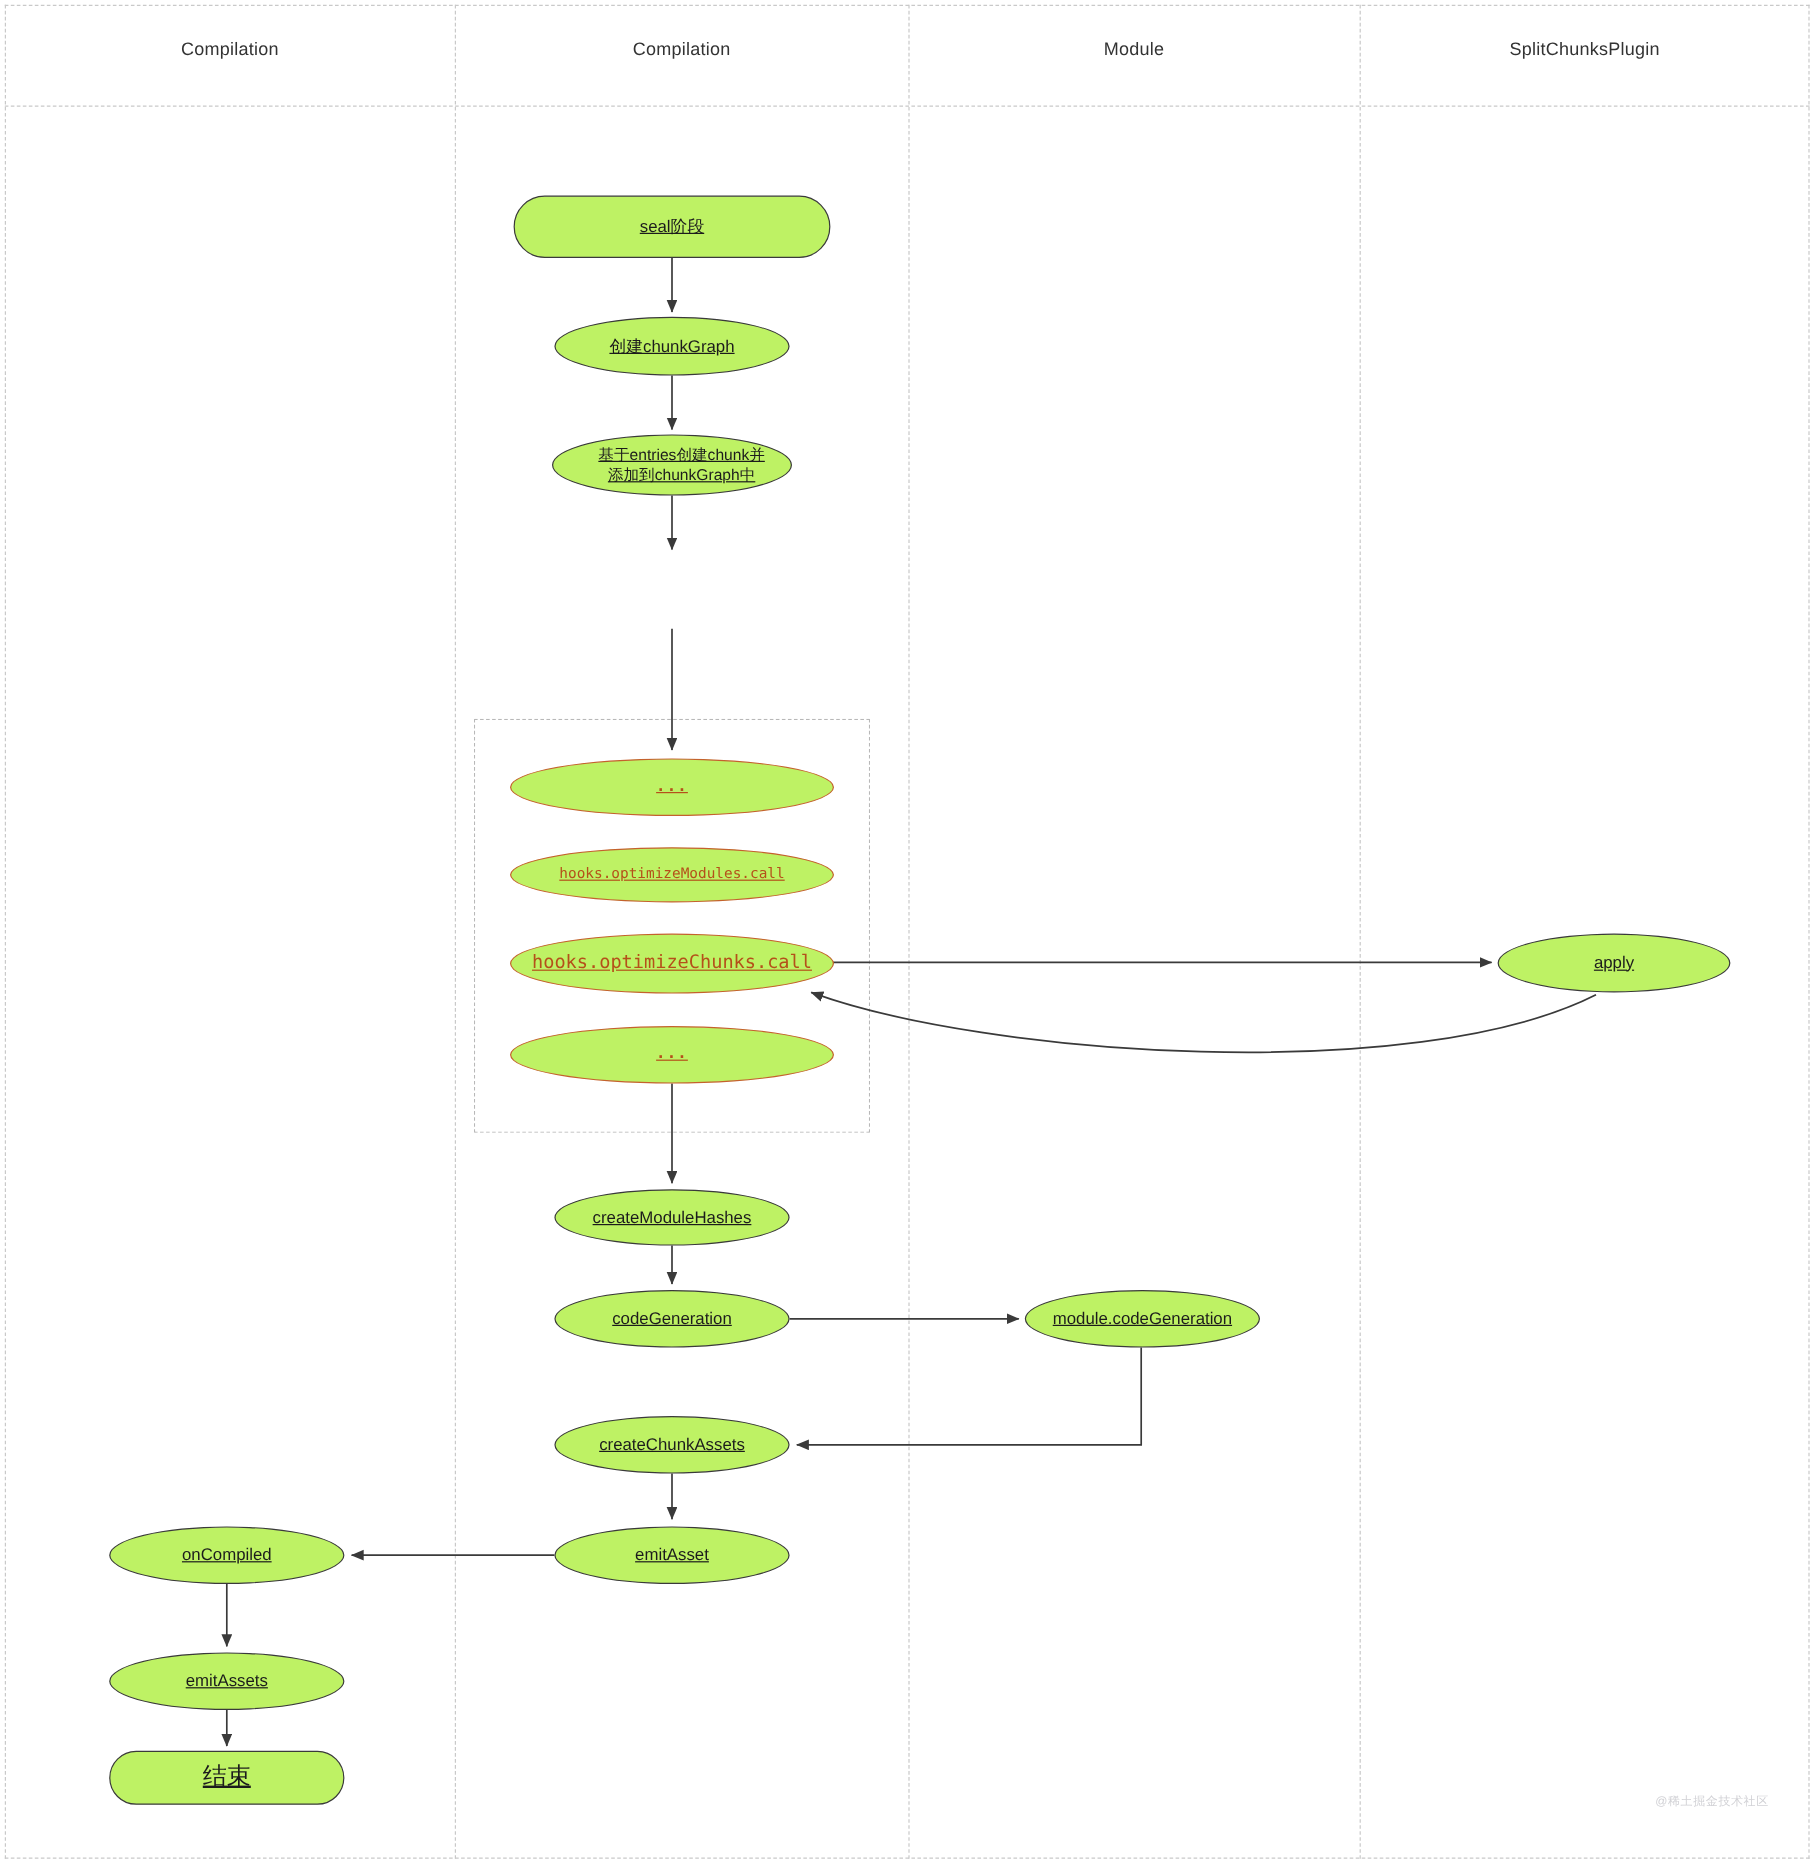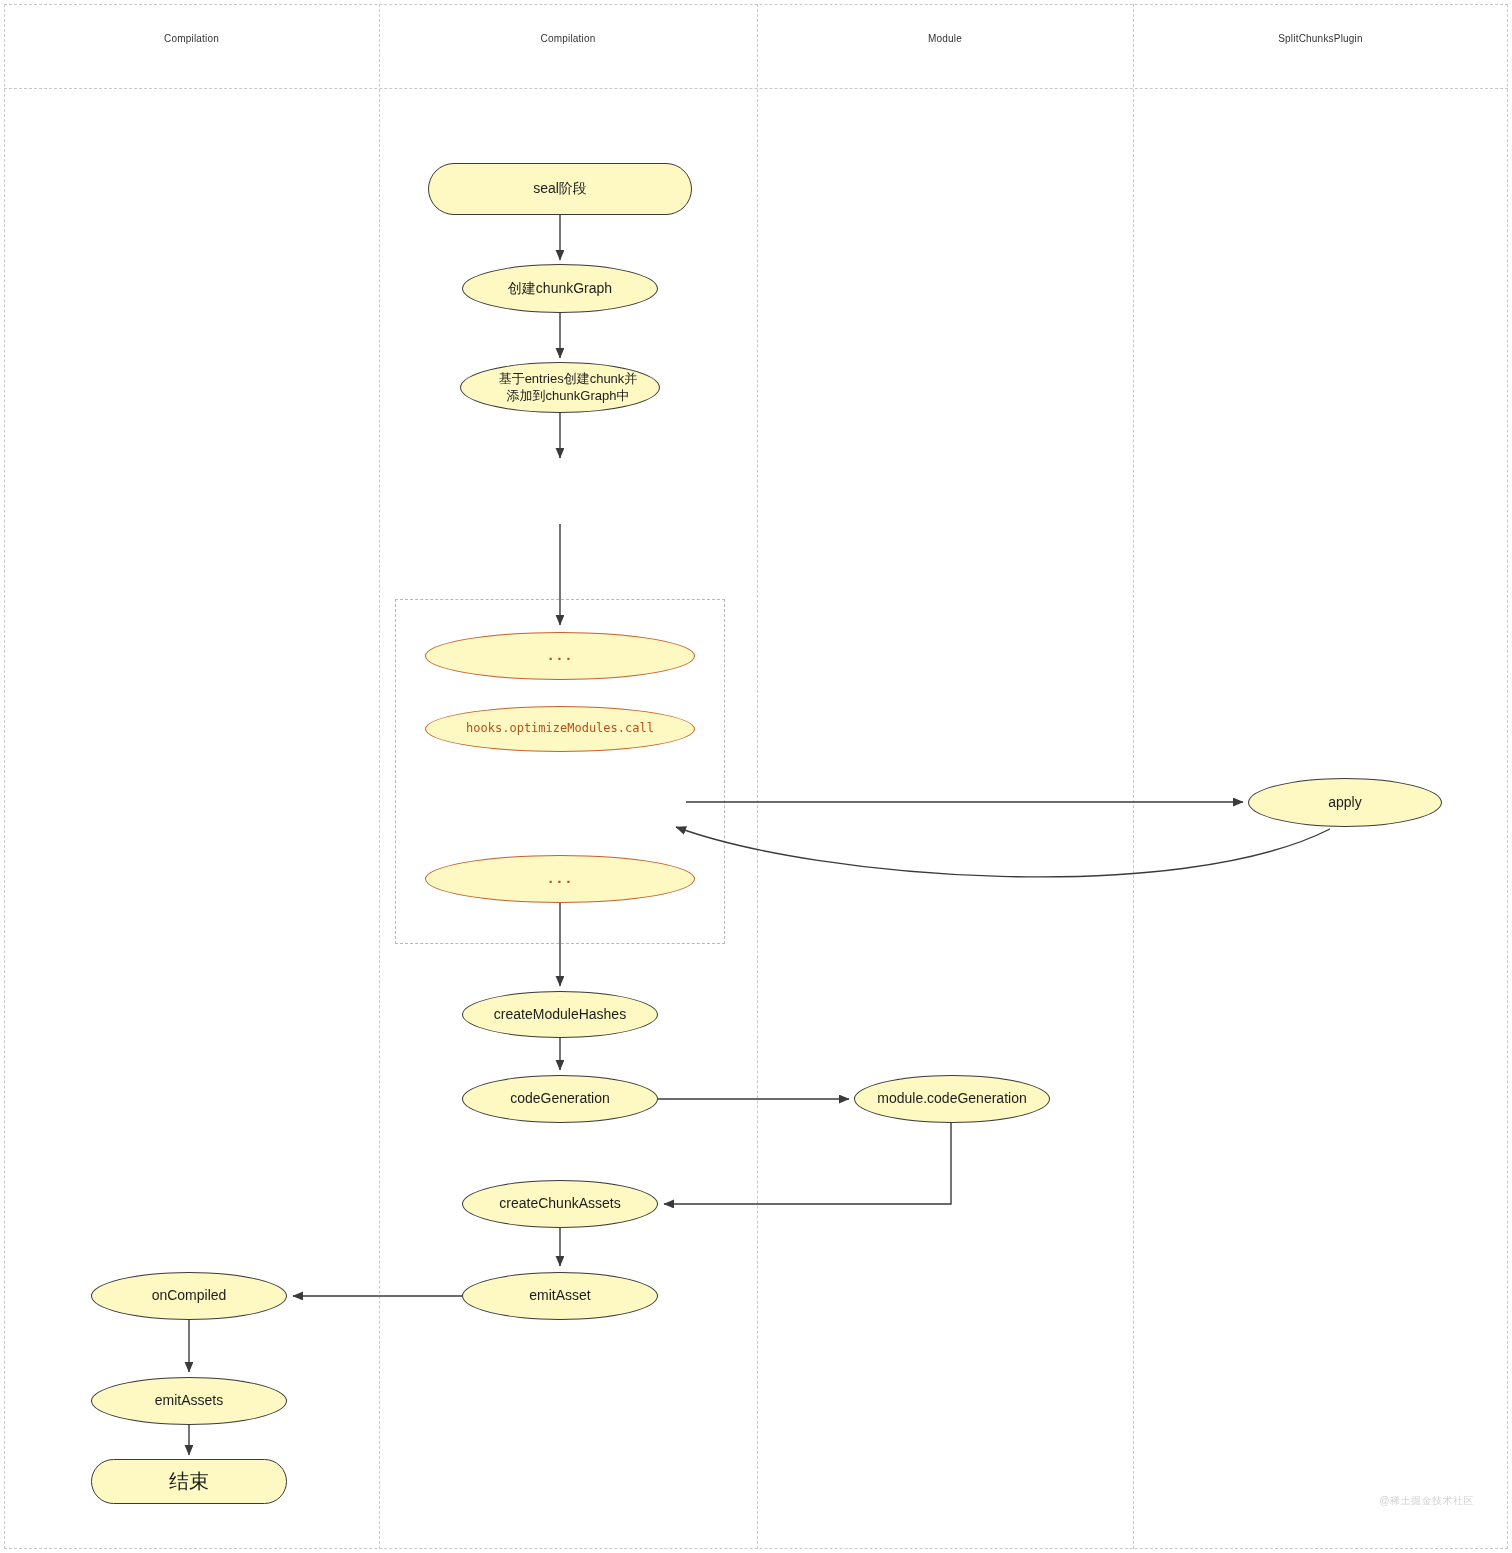--- a/index.html
+++ b/index.html
@@ -38,42 +38,43 @@
   .lane-divider {
     position: absolute;
     top: 4px;
     width: 0;
     height: 1545px;
     border-left: 1px dashed #c9c9c9;
   }
   .lane-title {
     position: absolute;
     top: 33px;
-    font-size: 10px;
+    font-size: 15px;
     color: #333333;
     text-align: center;
     letter-spacing: .2px;
   }
   
   .group-box {
     position: absolute;
     border: 1.5px dashed #b8b8b8;
     box-sizing: border-box;
     border-radius: 1px;
   }
   
   .node {
     position: absolute;
     box-sizing: border-box;
     display: flex;
     align-items: center;
     justify-content: center;
     text-align: center;
     color: #1c1c1c;
-    background: #fef9c3;
+    background: #bef264;
+    text-decoration: underline;
   }
   .node.ellipse {
     border: 1px solid #3a3a3a;
     border-radius: 50%;
   }
   .node.stadium {
     border: 1px solid #3a3a3a;
     border-radius: 999px;
   }
   .node.orange {
@@ -188,20 +189,23 @@
 
 
   <div class="node ellipse orange" style="left:425px; top:632px; width:270px; height:48px;">
     <span class="label dots">...</span>
   </div>
 
   <div class="node ellipse orange" style="left:425px; top:706px; width:270px; height:46px;">
     <span class="label fs12m">hooks.optimizeModules.call</span>
   </div>
 
+  <div class="node ellipse orange" style="left:425px; top:778px; width:270px; height:50px;">
+    <span class="label fs15m">hooks.optimizeChunks.call</span>
+  </div>
 
   <div class="node ellipse orange" style="left:425px; top:855px; width:270px; height:48px;">
     <span class="label dots">...</span>
   </div>
 
   <div class="node ellipse" style="left:462px; top:991px; width:196px; height:47px;">
     <span class="label fs14">createModuleHashes</span>
   </div>
 
   <div class="node ellipse" style="left:462px; top:1075px; width:196px; height:48px;">

